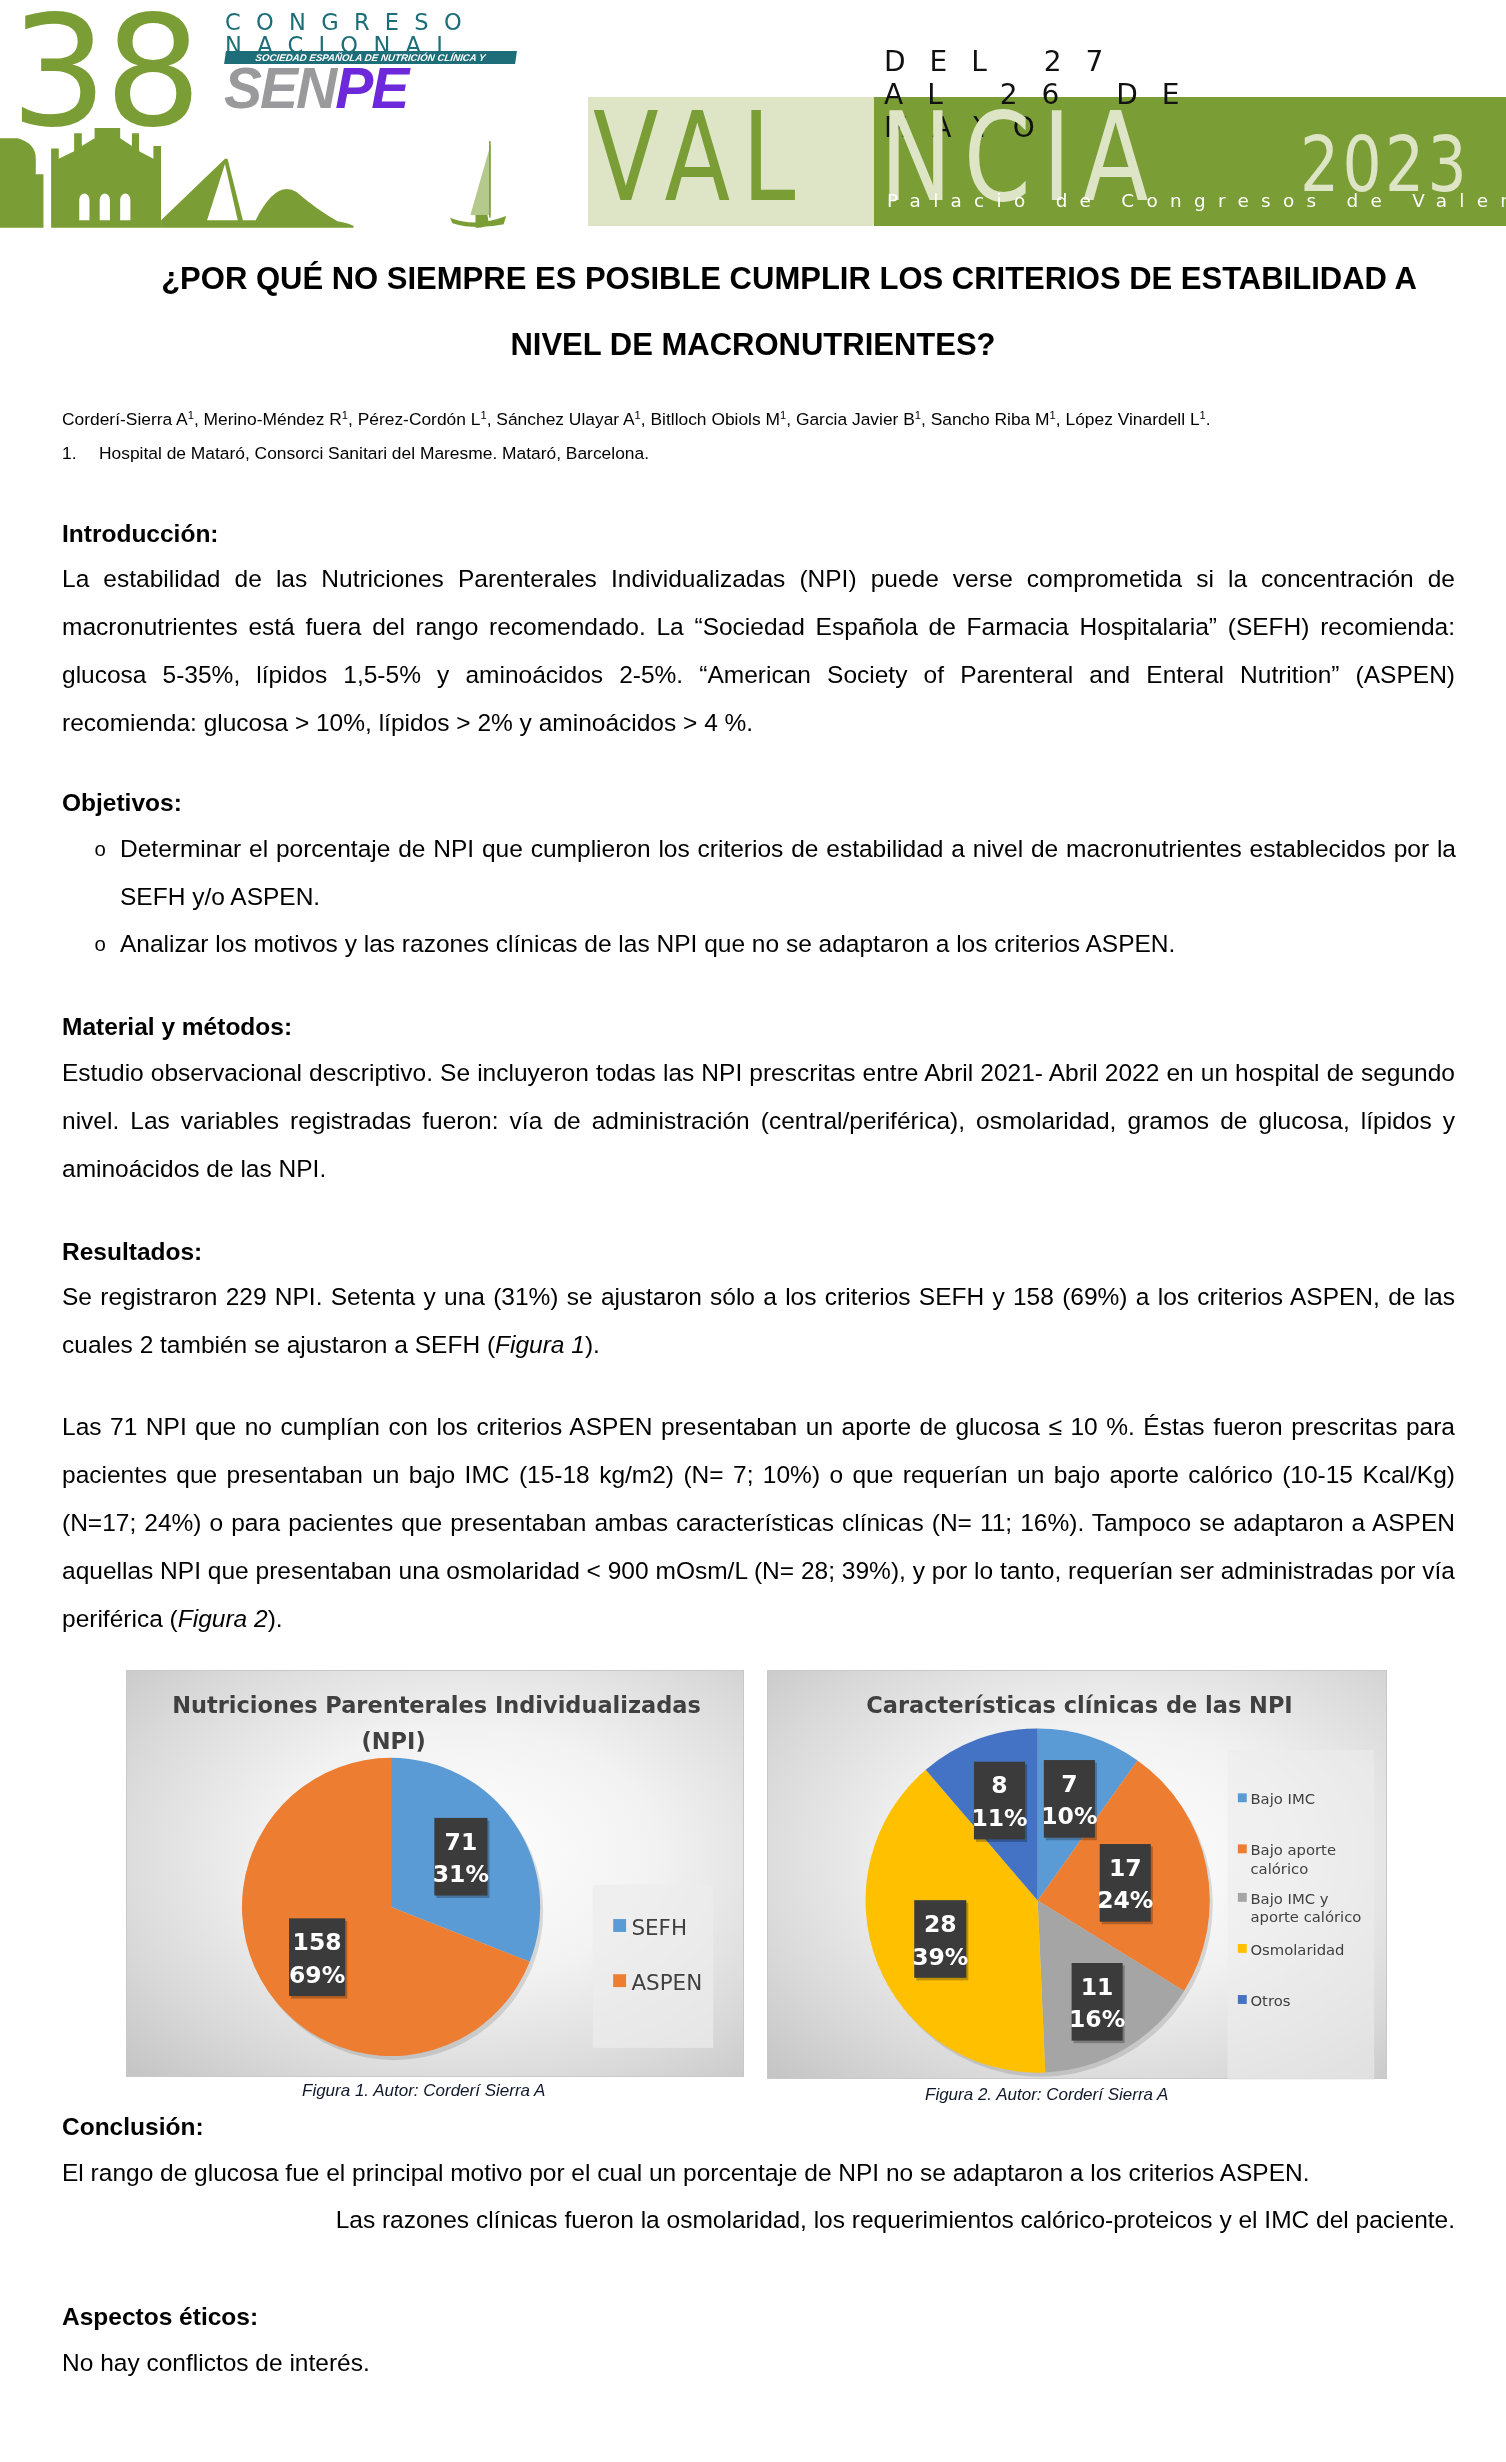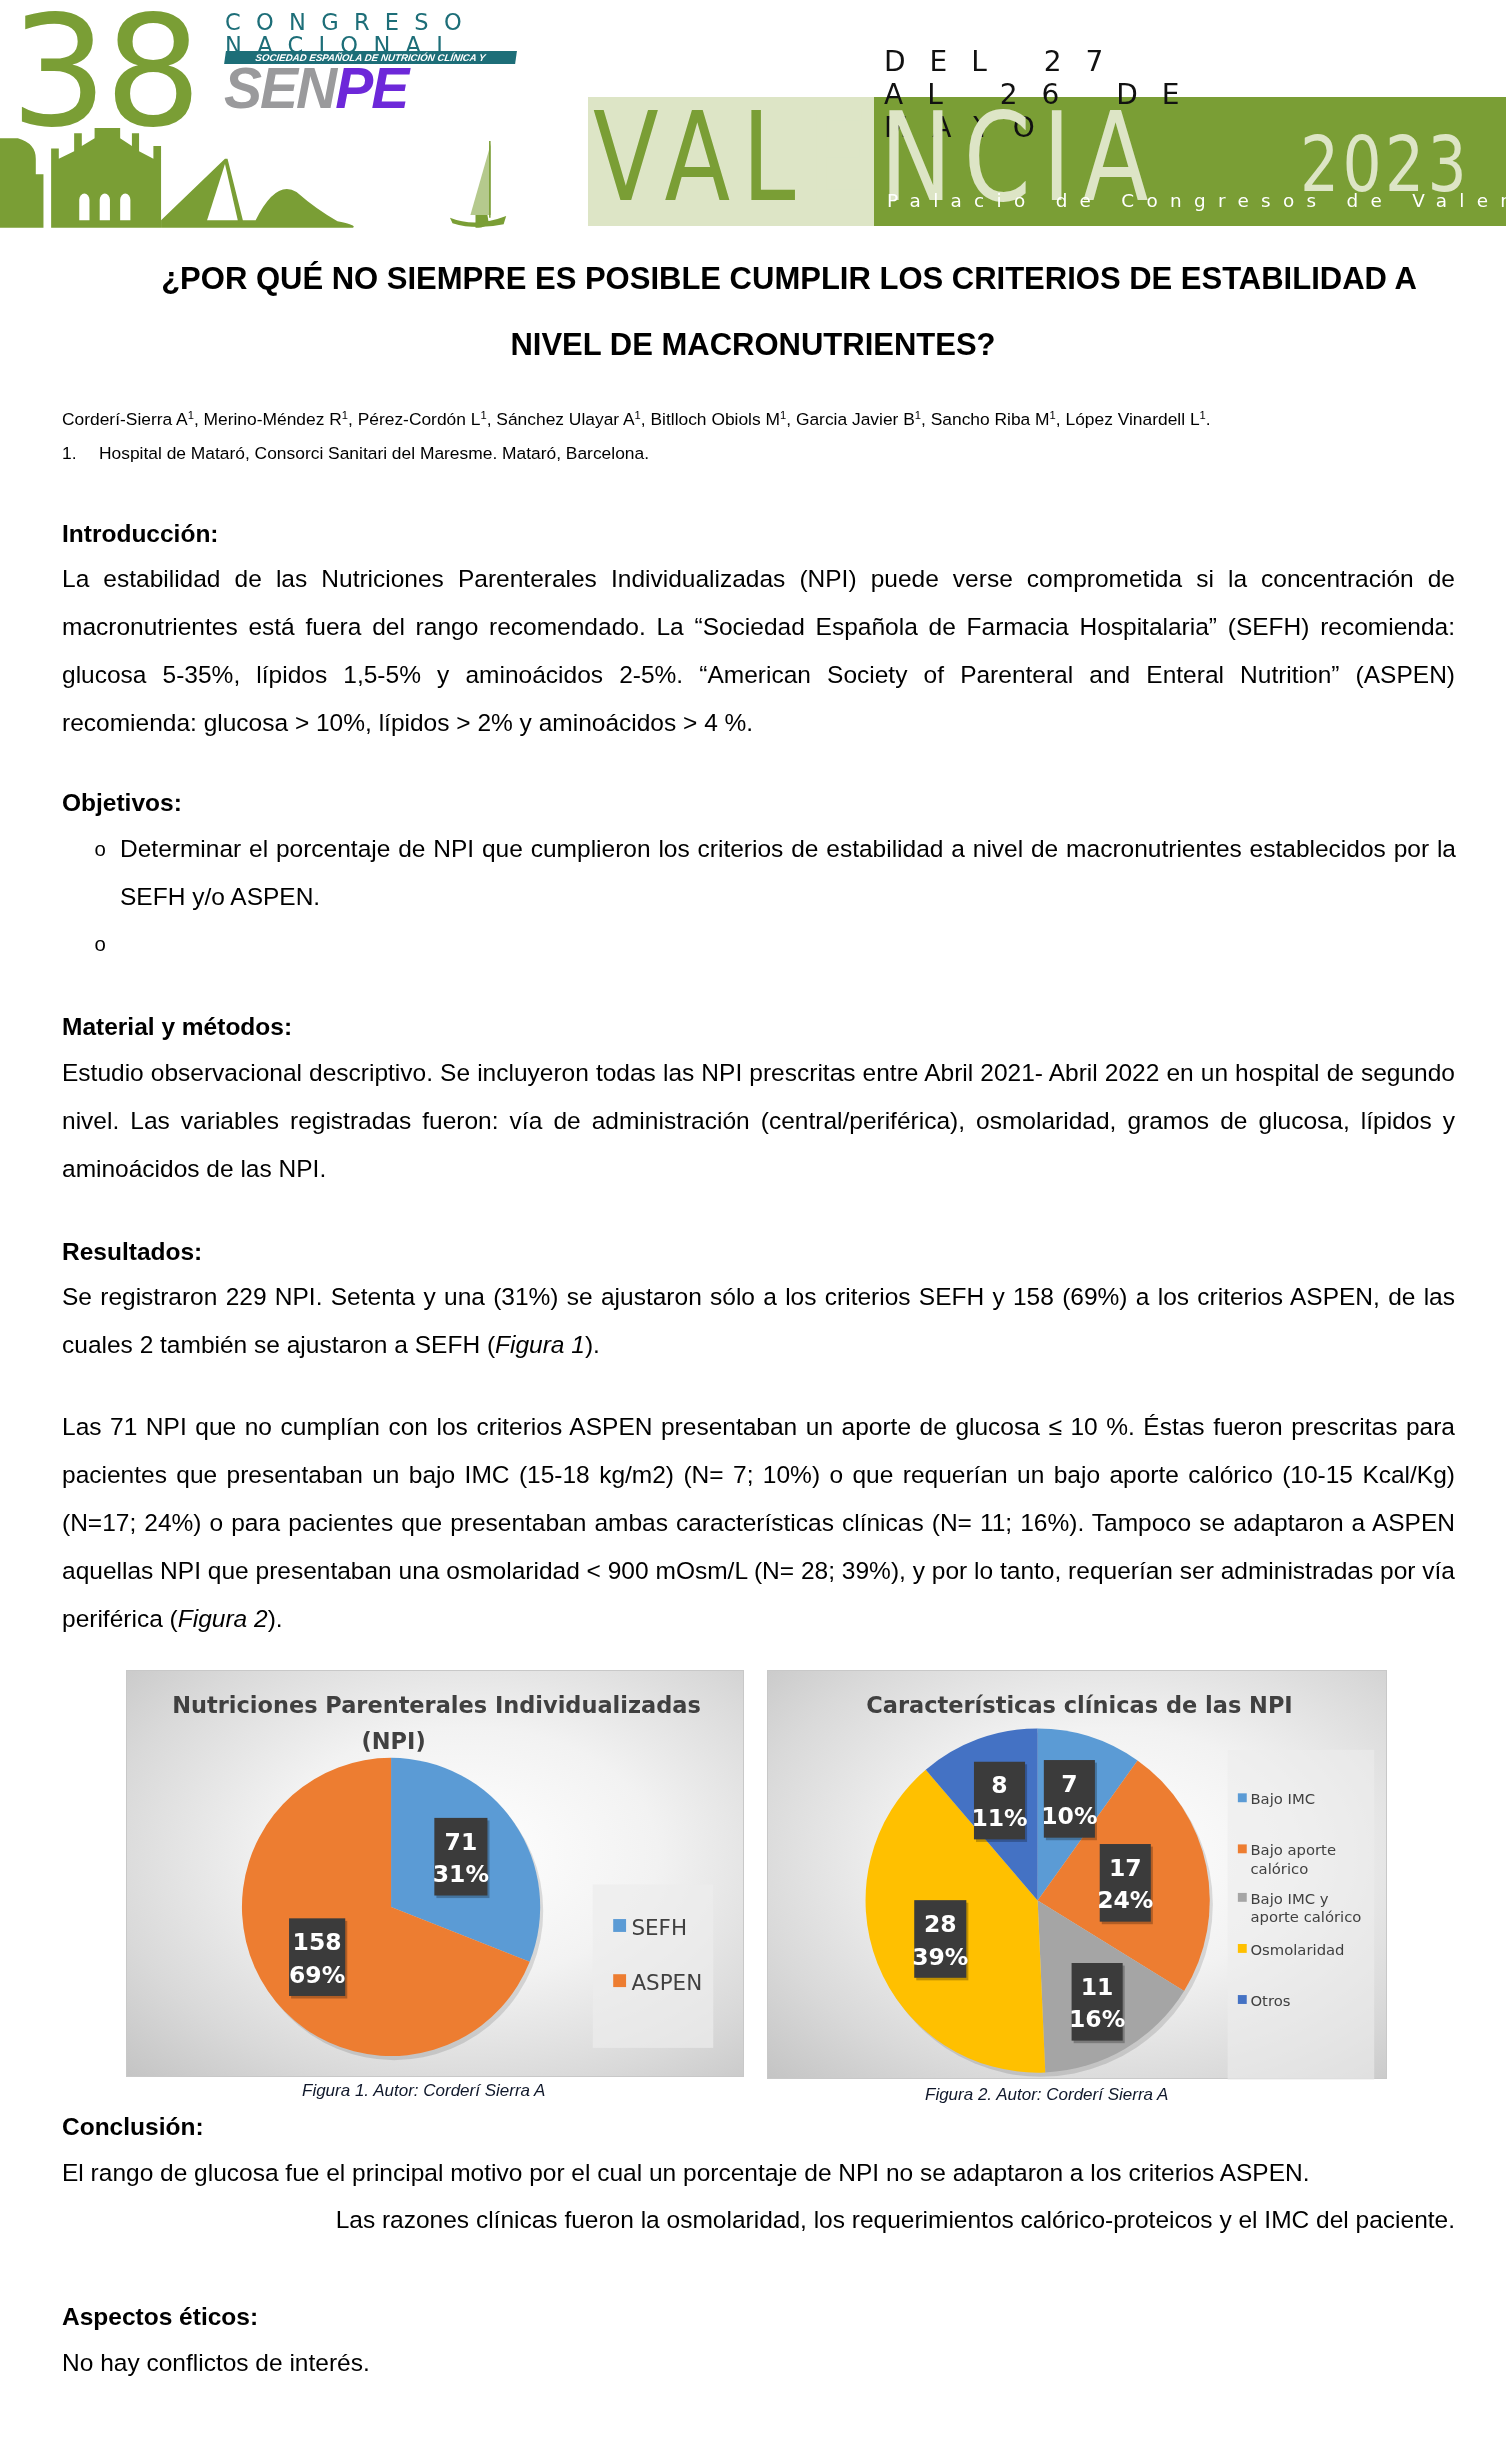--- a/index.html
+++ b/index.html
@@ -85,21 +85,21 @@
 <div class="abs title" style="top:329px;">NIVEL DE MACRONUTRIENTES?</div>
 
 <div class="abs authors" id="authors"><span>Corderí-Sierra A</span><sup>1</sup>, <span>Merino-Méndez R</span><sup>1</sup>, <span>Pérez-Cordón L</span><sup>1</sup>, <span>Sánchez Ulayar A</span><sup>1</sup>, <span>Bitlloch Obiols M</span><sup>1</sup>, <span>Garcia Javier B</span><sup>1</sup>, <span>Sancho Riba M</span><sup>1</sup>, <span>López Vinardell L</span><sup>1</sup>.</div>
 <div class="abs affil"><span class="num">1.</span><span>Hospital de Mataró, Consorci Sanitari del Maresme. Mataró, Barcelona.</span></div>
 
 <div class="abs h" style="top:519px;">Introducción:</div>
 <div class="abs p" style="top:555px;">La estabilidad de las Nutriciones Parenterales Individualizadas (NPI) puede verse comprometida si la concentración de macronutrientes está fuera del rango recomendado. La “Sociedad Española de Farmacia Hospitalaria” (SEFH) recomienda: glucosa 5-35%, lípidos 1,5-5% y aminoácidos 2-5%. “American Society of Parenteral and Enteral Nutrition” (ASPEN) recomienda: glucosa &gt; 10%, lípidos &gt; 2% y aminoácidos &gt; 4 %.</div>
 
 <div class="abs h" style="top:788px;">Objetivos:</div>
 <div class="abs bul" style="top:825px;"><span class="o">o</span><span>Determinar el porcentaje de NPI que cumplieron los criterios de estabilidad a nivel de macronutrientes establecidos por la SEFH y/o ASPEN.</span></div>
-<div class="abs bul" style="top:920px;"><span class="o">o</span></div>
+<div class="abs bul" style="top:920px;"><span class="o">o</span><span>Analizar los motivos y las razones clínicas de las NPI que no se adaptaron a los criterios ASPEN.</span></div>
 
 <div class="abs h" style="top:1012px;">Material y métodos:</div>
 <div class="abs p" style="top:1049px;">Estudio observacional descriptivo. Se incluyeron todas las NPI prescritas entre Abril 2021- Abril 2022 en un hospital de segundo nivel. Las variables registradas fueron: vía de administración (central/periférica), osmolaridad, gramos de glucosa, lípidos y aminoácidos de las NPI.</div>
 
 <div class="abs h" style="top:1237px;">Resultados:</div>
 <div class="abs p" style="top:1273px;"><span>Se registraron 229 NPI. Setenta y una (31%) se ajustaron sólo a los criterios SEFH y 158 (69%) a los criterios ASPEN, de las cuales 2 también se ajustaron a SEFH (</span><em>Figura 1</em><span>).</span></div>
 <div class="abs p" style="top:1403px;"><span>Las 71 NPI que no cumplían con los criterios ASPEN presentaban un aporte de glucosa ≤ 10 %. Éstas fueron prescritas para pacientes que presentaban un bajo IMC (15-18 kg/m2) (N= 7; 10%) o que requerían un bajo aporte calórico (10-15 Kcal/Kg) (N=17; 24%) o para pacientes que presentaban ambas características clínicas (N= 11; 16%). Tampoco se adaptaron a ASPEN aquellas NPI que presentaban una osmolaridad &lt; 900 mOsm/L (N= 28; 39%), y por lo tanto, requerían ser administradas por vía periférica (</span><em>Figura 2</em><span>).</span></div>
 
 <div id="chart1" class="abs chart">
   <svg width="618" height="407" id="svg1" viewBox="0 0 1210 797">

